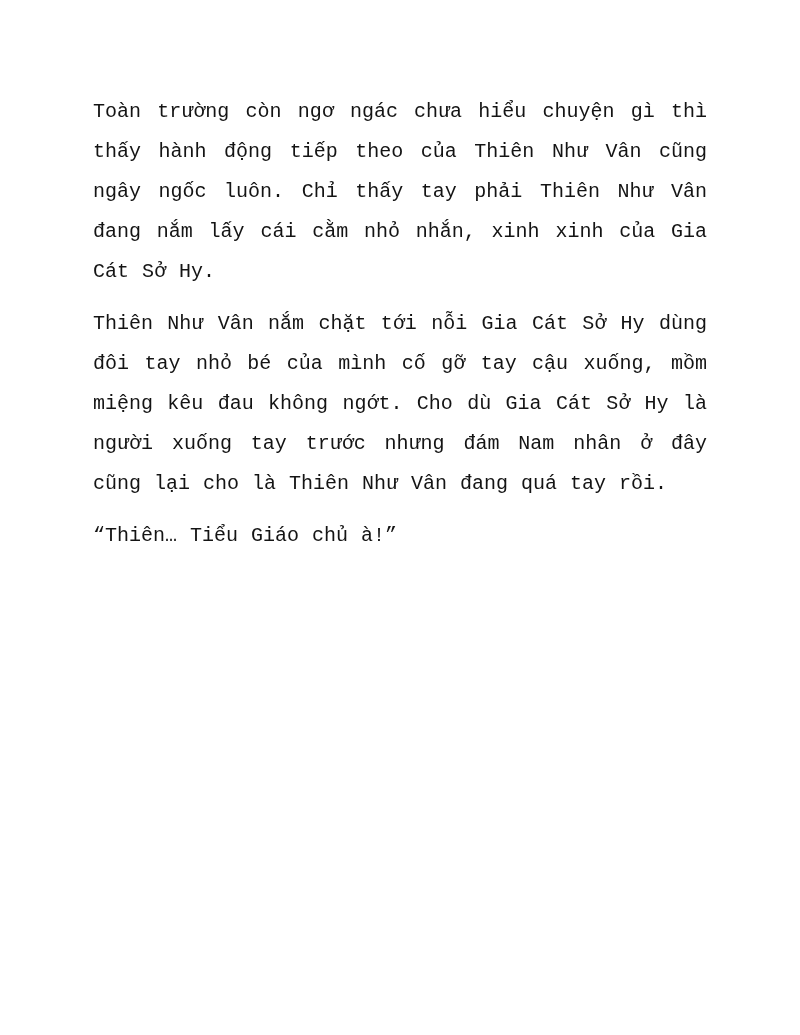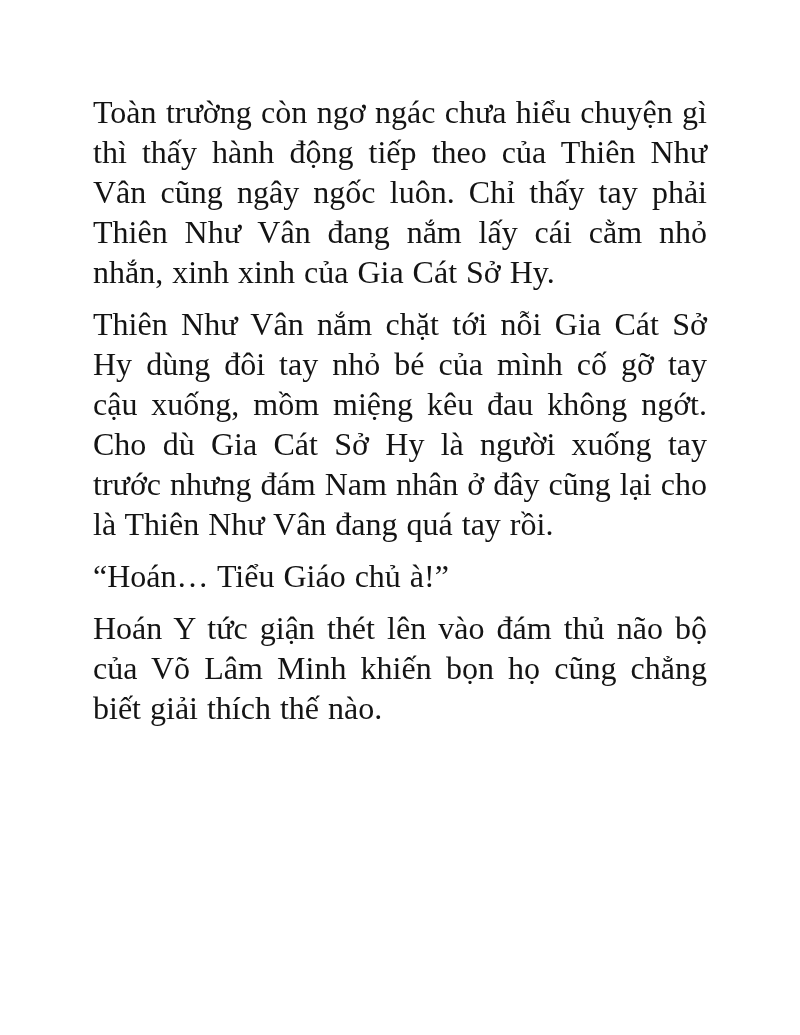--- a/index.html
+++ b/index.html
@@ -14,37 +14,36 @@
     background: #ffffff;
     overflow: hidden;
     box-sizing: border-box;
   }
   .text-block {
     position: absolute;
     top: 92px;
     left: 93px;
     width: 614px;
     color: #141414;
-    font-family: Liberation Serif, serif;
-    font-size: 32px;
+    font-family: Liberation Mono, monospace;
+    font-size: 20px;
     line-height: 40px;
   }
   .text-block p {
     margin: 0 0 12px 0;
     text-align: justify;
     text-justify: inter-word;
     word-spacing: 1px;
   }
   .text-block p:last-child {
     margin-bottom: 0;
   }
 </style>
 </head>
 <body>
 
 <div class="page">
   <div class="text-block">
     <p>Toàn trường còn ngơ ngác chưa hiểu chuyện gì thì thấy hành động tiếp theo của Thiên Như Vân cũng ngây ngốc luôn. Chỉ thấy tay phải Thiên Như Vân đang nắm lấy cái cằm nhỏ nhắn, xinh xinh của Gia Cát Sở Hy.</p>
     <p>Thiên Như Vân nắm chặt tới nỗi Gia Cát Sở Hy dùng đôi tay nhỏ bé của mình cố gỡ tay cậu xuống, mồm miệng kêu đau không ngớt. Cho dù Gia Cát Sở Hy là người xuống tay trước nhưng đám Nam nhân ở đây cũng lại cho là Thiên Như Vân đang quá tay rồi.</p>
-    <p>“Hoán… Tiểu Giáo chủ à!”</p>
-    <p>Hoán Y tức giận thét lên vào đám thủ não bộ của Võ Lâm Minh khiến bọn họ cũng chẳng biết giải thích thế nào.</p>
+    <p>“Thiên… Tiểu Giáo chủ à!”</p>
   </div>
 </div>
 
 </body></html>

